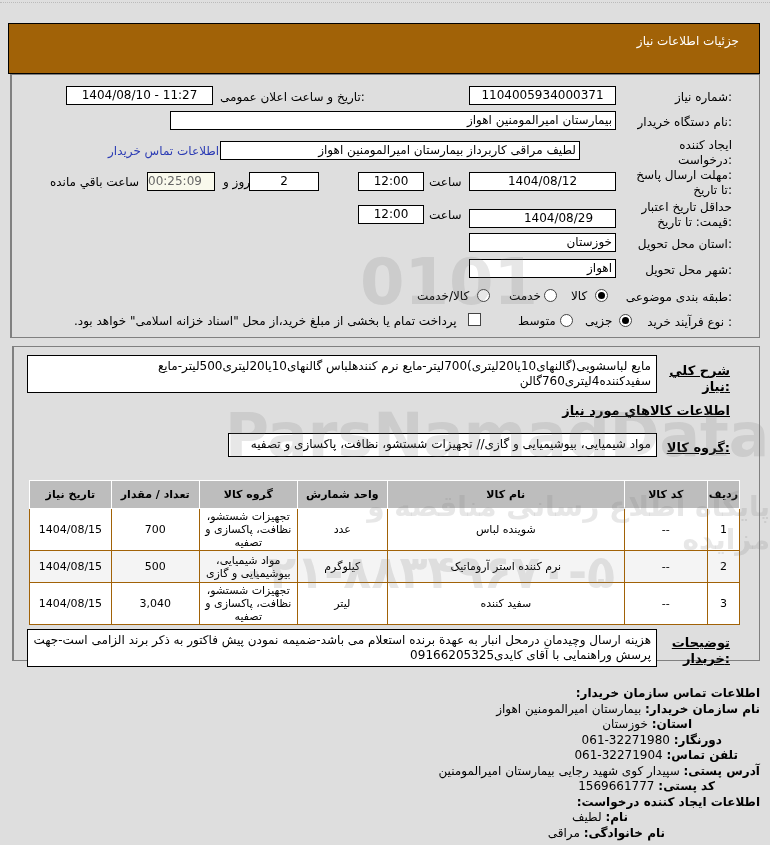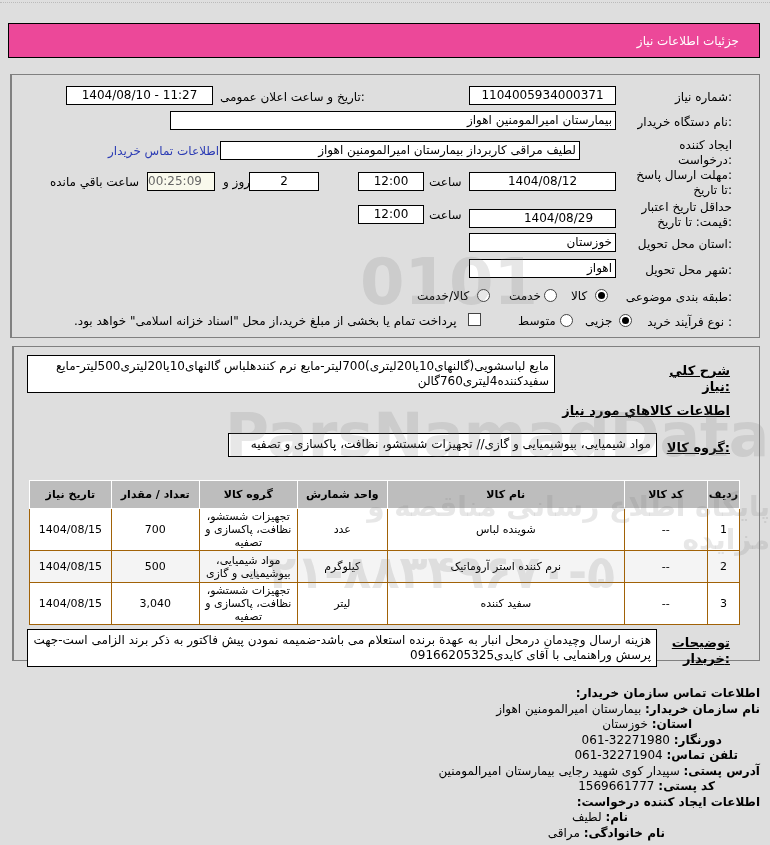--- a/index.html
+++ b/index.html
@@ -5,22 +5,22 @@
   html, body { margin: 0; padding: 0; }
   body {
     width: 770px; height: 845px; overflow: hidden;
     background: #dedede;
     font-family: "DejaVu Sans", sans-serif;
     font-size: 12px; color: #000;
     position: relative;
   }
   .topline { position:absolute; left:0; top:0; width:770px; height:2px; border-bottom:1px dotted #bbb; }
   .header-bar {
-    position:absolute; left:8px; top:23px; width:499px; height:35px;
-    width:752px; background:#ec4899; border:1px solid #000; box-sizing:border-box;
+    position:absolute; left:8px; top:23px; width:499px; height:51px;
+    width:752px; background:#a16207; border:1px solid #000; box-sizing:border-box;
     color:#fff; font-size:12px; direction:rtl;
   }
   .header-bar span { position:absolute; right:20px; top:10px; }
   .panel {
     position:absolute; border:1px solid #808080; border-left:2px solid #808080;
     box-sizing:border-box; direction:rtl;
   }
   .p1 { left:10px; top:74px; width:750px; height:264px; }
   .p2 { left:12px; top:346px; width:748px; height:315px; }
   .lbl { position:absolute; text-align:right; font-size:12px; line-height:15px; white-space:nowrap; }
@@ -122,21 +122,21 @@
 <span class="lbl" style="left:585px;top:314px;">جزیی</span>
 <div class="radio" style="left:560px;top:314px;"></div>
 <span class="lbl" style="left:518px;top:314px;">متوسط</span>
 <div class="chk" style="left:468px;top:313px;"></div>
 <span class="lbl" style="left:74px;top:314px;direction:rtl;">پرداخت تمام یا بخشی از مبلغ خرید،از محل "اسناد خزانه اسلامی" خواهد بود.</span>
 
 <div class="panel p2"></div>
 
 <span class="lbl bold" style="right:40px;top:363px;font-size:13px;">شرح کلي</span>
 <span class="lbl bold" style="right:40px;top:379px;font-size:13px;">نياز:</span>
-<div class="desc" style="left:27px;top:355px;width:528px;height:38px;">
+<div class="desc" style="left:27px;top:355px;width:630px;height:38px;">
   <div>مایع لباسشویی(گالنهای10یا20لیتری)700لیتر-مایع نرم کنندهلباس گالنهای10یا20لیتری500لیتر-مایع</div>
   <div>سفیدکننده4لیتری760گالن</div>
 </div>
 
 <span class="lbl bold" style="right:40px;top:403px;font-size:13px;">اطلاعات کالاهاي مورد نياز</span>
 
 <span class="lbl bold" style="right:40px;top:440px;font-size:13px;">گروه کالا:</span>
 <div class="desc" style="left:228px;top:433px;width:429px;height:24px;white-space:nowrap;">مواد شیمیایی، بیوشیمیایی و گازی// تجهیزات شستشو، نظافت، پاکسازی و تصفیه</div>
 
 <table class="goods">

